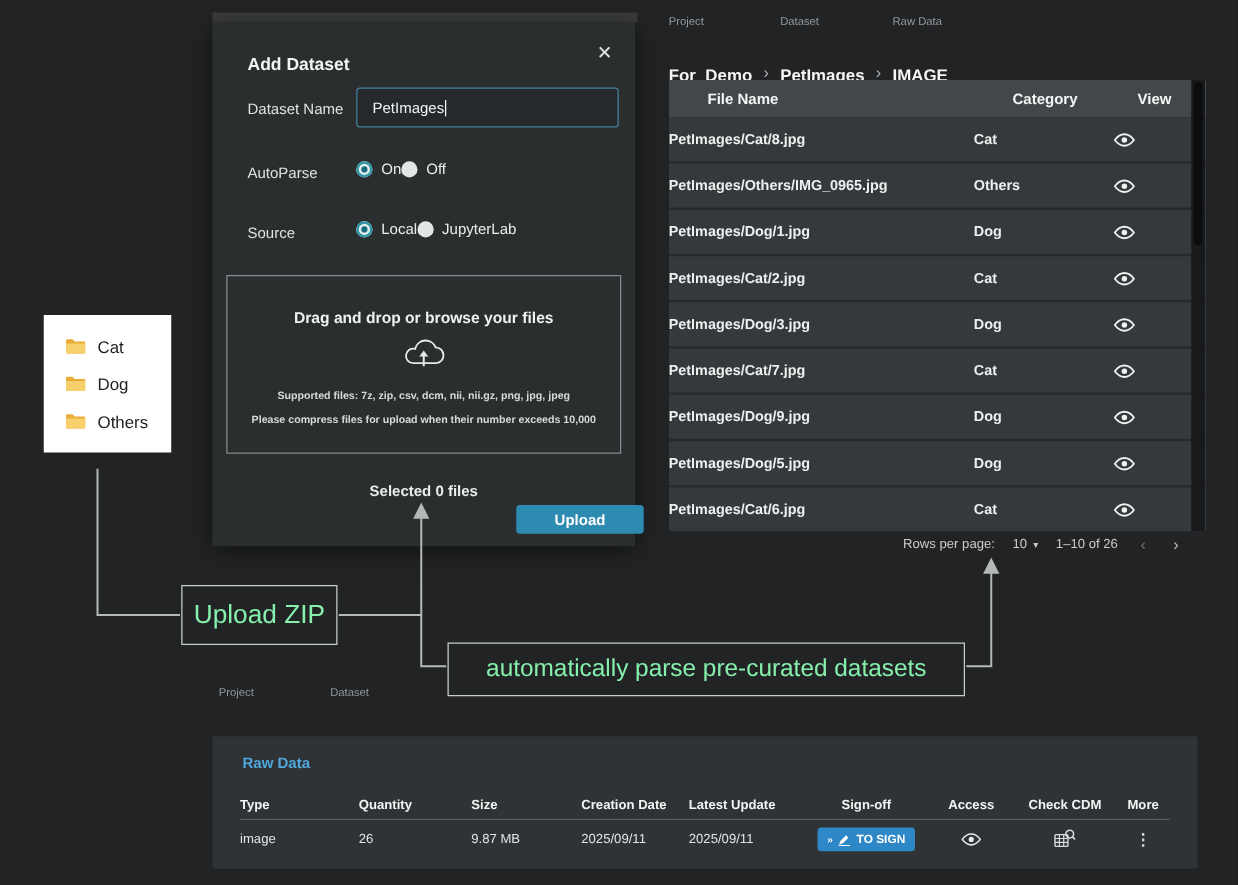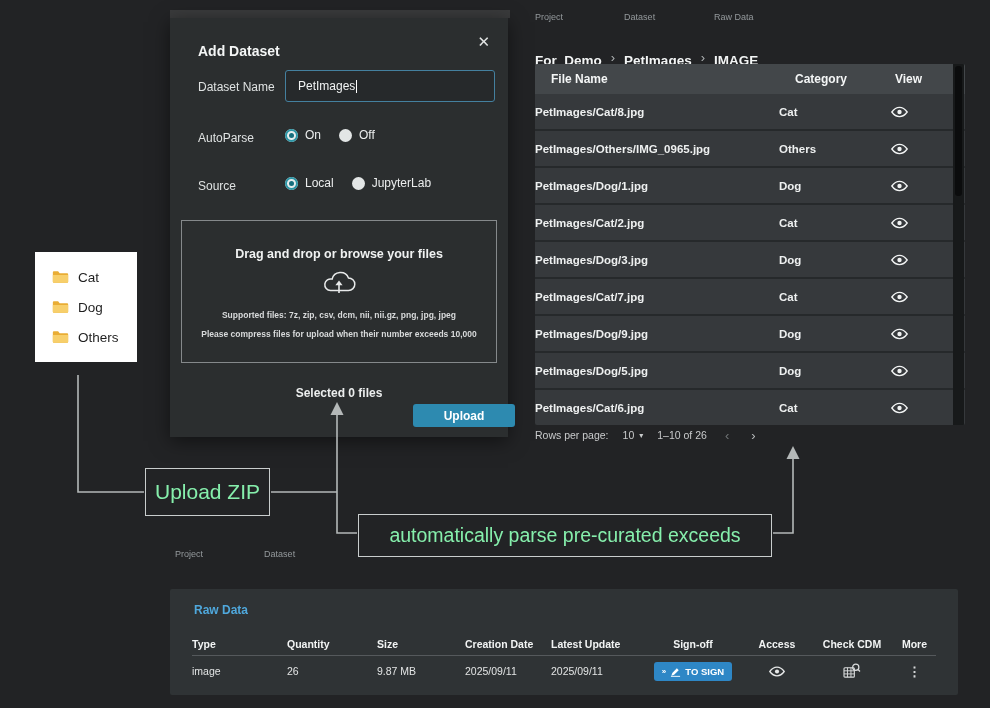--- a/index.html
+++ b/index.html
@@ -13,21 +13,21 @@
   
   .modal { position:absolute; left:170px; top:18px; width:338px; height:419px; background:#2b2e2f;
            box-shadow:0 4px 18px rgba(0,0,0,.5); color:#e9ebeb; }
   .modal-title { position:absolute; left:28px; top:25px; font-size:14px; font-weight:700; color:#f4f6f6; }
   .modal-close { position:absolute; right:14px; top:11px; font-size:15px; color:#e2e4e4; cursor:pointer; padding:4px; }
   .fld-label { position:absolute; left:28px; font-size:12px; color:#dfe2e2; }
   .name-input { position:absolute; left:115px; top:52px; width:210px; height:32px; background:#26292b;
                 border:1px solid #44809f; border-radius:3px; display:flex; align-items:center; padding:0 12px;
                 font-size:12px; color:#f1f3f3; }
   .cursor { display:inline-block; width:1px; height:13px; background:#fff; margin-left:1px; }
-  .radio-row { position:absolute; left:115px; display:flex; gap:18px; }
+  .radio-row { position:absolute; left:115px; display:flex; }
   .radio-opt { display:flex; align-items:center; gap:7px; font-size:12px; color:#eceeee; cursor:pointer; }
   .radio { width:13px; height:13px; border-radius:50%; background:#e3e6e6; position:relative; flex:0 0 auto; }
   .radio.sel { background:#e7eded; box-shadow:inset 0 0 0 2px #2e96a6; }
   .radio.sel::after { content:""; position:absolute; left:4px; top:4px; width:5px; height:5px; border-radius:50%; background:#156e7d; }
   .dropzone { position:absolute; left:11px; top:202px; width:316px; height:143px; border:1px solid #85898b;
               border-radius:0; display:flex; flex-direction:column; align-items:center; text-align:center; }
   .dz-title { margin-top:26px; font-size:12.5px; font-weight:700; color:#f0f2f2; }
   .dz-cloud { margin-top:8px; color:#e8eaea; }
   .dz-sub { margin-top:10px; font-size:8.5px; font-weight:700; color:#d8dadb; }
   .dz-note { margin-top:9px; font-size:8.5px; font-weight:700; color:#d8dadb; }
@@ -38,32 +38,32 @@
   
   .crumbs { position:absolute; display:flex; gap:9px; align-items:flex-end; }
   .crumb { display:flex; flex-direction:column;gap:30px; }
   .crumb-label { font-size:9px; color:#94999c; margin-bottom:1px; }
   .crumb-value { font-size:13.5px; font-weight:700; color:#f3f5f5; }
   .crumb-sep { font-size:13px; color:#aeb2b4; padding-bottom:3px; }
 
   
   .ft { position:absolute; left:535px; top:64px; width:430px; height:361px; overflow:hidden; border-radius:2px; }
   .ft-head { display:grid; grid-template-columns:244px 100px 70px; align-items:center; height:30px;
-             background:#43474a; padding-left:16px; font-size:12px; font-weight:700; color:#f4f6f6; }
+             background:#43474a; padding-left:31px; font-size:12px; font-weight:700; color:#f4f6f6; }
   .ft-body {}
   .ft-row { display:grid; grid-template-columns:244px 100px 70px; align-items:center; height:37px;
             background:#36393c; border-bottom:2px solid #26292b; }
   .ft-file, .ft-cat { font-size:11.5px; font-weight:600; color:#eef0f0; white-space:nowrap; }
   .ft-view { display:flex; }
   .ft-view svg { margin-left:12px; cursor:pointer; }
   .ft-scrollbar { position:absolute; right:1px; top:0; bottom:0; width:11px; background:#17191a; }
   .ft-thumb { position:absolute; left:2px; top:2px; width:7px; height:130px; background:#0b0c0d; border-radius:3px; }
 
   
-  .pager { position:absolute; left:535px; top:424px; width:430px; height:22px; display:flex; justify-content:flex-start;
+  .pager { position:absolute; left:535px; top:424px; width:430px; height:22px; display:flex; justify-content:flex-end;
            align-items:center; gap:14px; padding-right:18px; font-size:10.5px; color:#c9cbcc; }
   .pager .rpp { display:flex; align-items:center; gap:5px; cursor:pointer; }
   .pager .caret { font-size:8px; color:#c9cbcc; }
   .pg-prev { color:#6f7374; font-size:13px; cursor:pointer; padding:0 4px; }
   .pg-next { color:#b9bcbd; font-size:13px; cursor:pointer; padding:0 4px; }
 
   
   .explorer { position:absolute; left:35px; top:252px; width:102px; height:110px; background:#ffffff; padding:10px 0 0 17px; }
   .folder-item { display:flex; align-items:center; gap:9px; height:30px; cursor:pointer; }
   .folder-item span.fname { font-size:13.5px; color:#1f1f1f; }
@@ -323,21 +323,21 @@
       <polyline points="337,414 337,533 357,533"></polyline>
       <polyline points="773,533 793,533 793,458"></polyline>
     </g>
     <g fill="#b4b8b8" stroke="none">
       <polygon points="330.5,415 343.5,415 337,402"></polygon>
       <polygon points="786.5,459 799.5,459 793,446"></polygon>
     </g>
   </svg>
 
   <div class="ann-box box-uploadzip">Upload ZIP</div>
-  <div class="ann-box box-parse">automatically parse pre-curated exceeds</div>
+  <div class="ann-box box-parse">automatically parse pre-curated datasets</div>
 
   <div class="crumbs" style="left:175px; top:549px;">
     <div class="crumb">
       <span class="crumb-label">Project</span>
       <span class="crumb-value">For_Demo</span>
     </div>
     <span class="crumb-sep">›</span>
     <div class="crumb">
       <span class="crumb-label">Dataset</span>
       <span class="crumb-value">PetImages</span>

